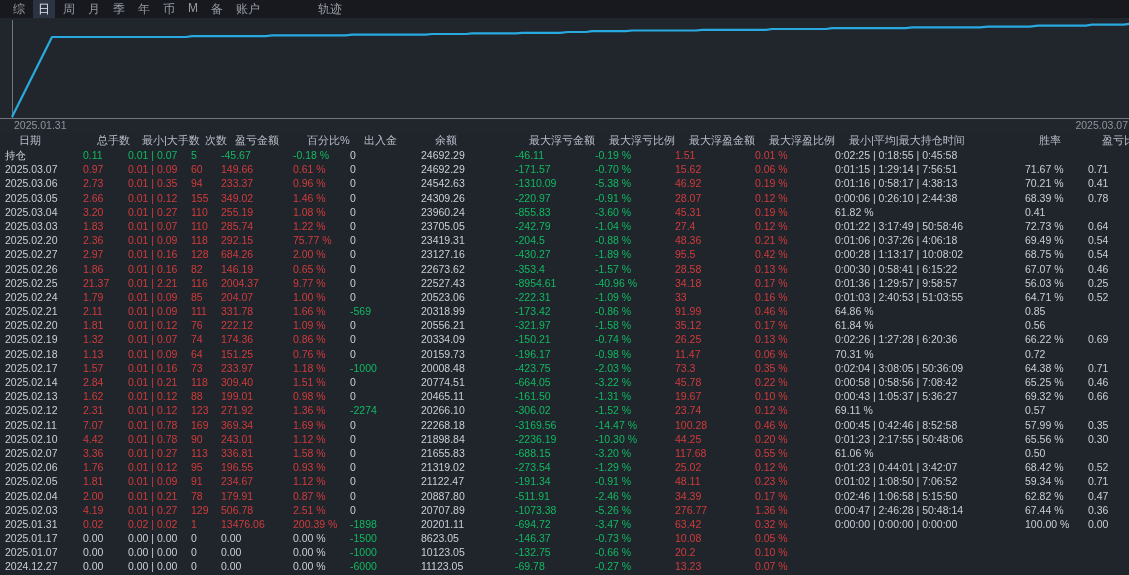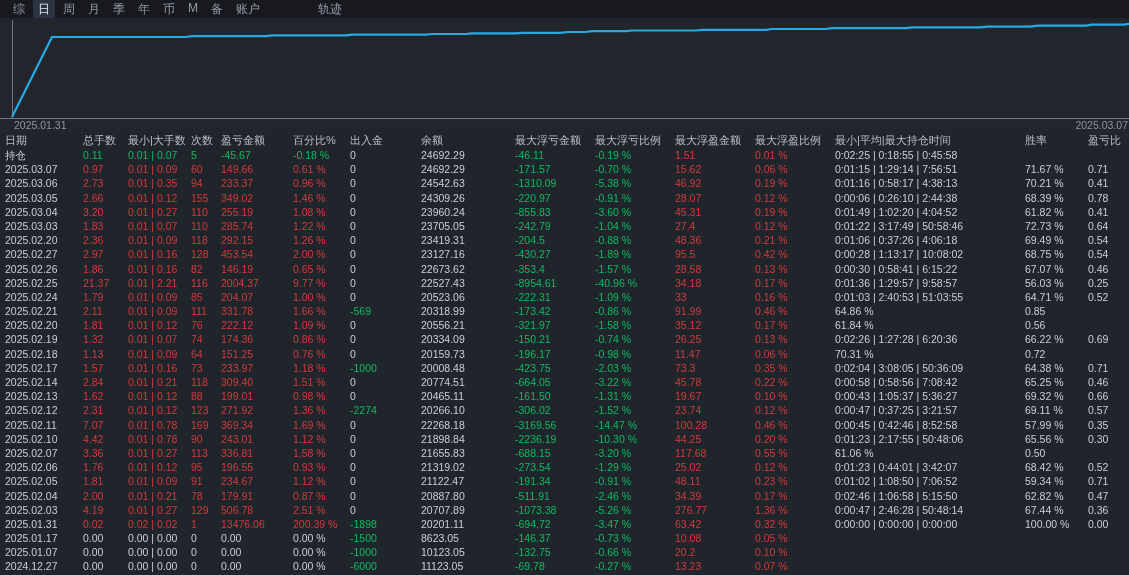--- a/index.html
+++ b/index.html
@@ -16,21 +16,21 @@
   .chart svg { position:absolute; left:0; top:0; }
   .axis-label { position:absolute; top:101px; font-size:10.5px; color:#8f959e; white-space:nowrap; }
   .axis-label.left { left:14px; }
   .axis-label.right { right:1px; }
   
   .table { font-size:10.5px; color:#c9cfd7; }
   .trow { display:grid;
     grid-template-columns:78px 45px 63px 30px 72px 57px 71px 94px 80px 80px 80px 80px 190px 63px 46px;
     height:14.2px; line-height:14.3px; }
   .trow > div { padding-left:5px; white-space:nowrap; overflow:hidden; }
-  .thead { color:#b8bec8; font-size:11px; height:15px; line-height:15px; }
+  .thead { color:#b8bec8; font-size:11px; height:15px; line-height:15px;padding-left:14px; }
   .g { color:#0fba62; }
   .r { color:#d13c3c; }
 </style>
 </head>
 <body>
 
 <div class="topbar">
   <span class="tabs" style="display:flex;">
       <span class="tab">综</span>
       <span class="tab active">日</span>
@@ -149,21 +149,20 @@
         <div class="r">0.01 | 0.27</div>
         <div class="r">110</div>
         <div class="r">255.19</div>
         <div class="r">1.08 %</div>
         <div>0</div>
         <div>23960.24</div>
         <div class="g">-855.83</div>
         <div class="g">-3.60 %</div>
         <div class="r">45.31</div>
         <div class="r">0.19 %</div>
-        <div>0:01:49 | 1:02:20 | 4:04:52</div>
         <div>61.82 %</div>
         <div>0.41</div>
       </div>
       <div class="trow">
         <div>2025.03.03</div>
         <div class="r">1.83</div>
         <div class="r">0.01 | 0.07</div>
         <div class="r">110</div>
         <div class="r">285.74</div>
         <div class="r">1.22 %</div>
@@ -176,37 +175,37 @@
         <div>0:01:22 | 3:17:49 | 50:58:46</div>
         <div>72.73 %</div>
         <div>0.64</div>
       </div>
       <div class="trow">
         <div>2025.02.20</div>
         <div class="r">2.36</div>
         <div class="r">0.01 | 0.09</div>
         <div class="r">118</div>
         <div class="r">292.15</div>
-        <div class="r">1.26 %</div>
+        <div class="r">75.77 %</div>
         <div>0</div>
         <div>23419.31</div>
         <div class="g">-204.5</div>
         <div class="g">-0.88 %</div>
         <div class="r">48.36</div>
         <div class="r">0.21 %</div>
         <div>0:01:06 | 0:37:26 | 4:06:18</div>
         <div>69.49 %</div>
         <div>0.54</div>
       </div>
       <div class="trow">
         <div>2025.02.27</div>
         <div class="r">2.97</div>
         <div class="r">0.01 | 0.16</div>
         <div class="r">128</div>
-        <div class="r">453.54</div>
+        <div class="r">684.26</div>
         <div class="r">2.00 %</div>
         <div>0</div>
         <div>23127.16</div>
         <div class="g">-430.27</div>
         <div class="g">-1.89 %</div>
         <div class="r">95.5</div>
         <div class="r">0.42 %</div>
         <div>0:00:28 | 1:13:17 | 10:08:02</div>
         <div>68.75 %</div>
         <div>0.54</div>
@@ -384,21 +383,20 @@
         <div class="r">0.01 | 0.12</div>
         <div class="r">123</div>
         <div class="r">271.92</div>
         <div class="r">1.36 %</div>
         <div class="g">-2274</div>
         <div>20266.10</div>
         <div class="g">-306.02</div>
         <div class="g">-1.52 %</div>
         <div class="r">23.74</div>
         <div class="r">0.12 %</div>
-        <div>0:00:47 | 0:37:25 | 3:21:57</div>
         <div>69.11 %</div>
         <div>0.57</div>
       </div>
       <div class="trow">
         <div>2025.02.11</div>
         <div class="r">7.07</div>
         <div class="r">0.01 | 0.78</div>
         <div class="r">169</div>
         <div class="r">369.34</div>
         <div class="r">1.69 %</div>

